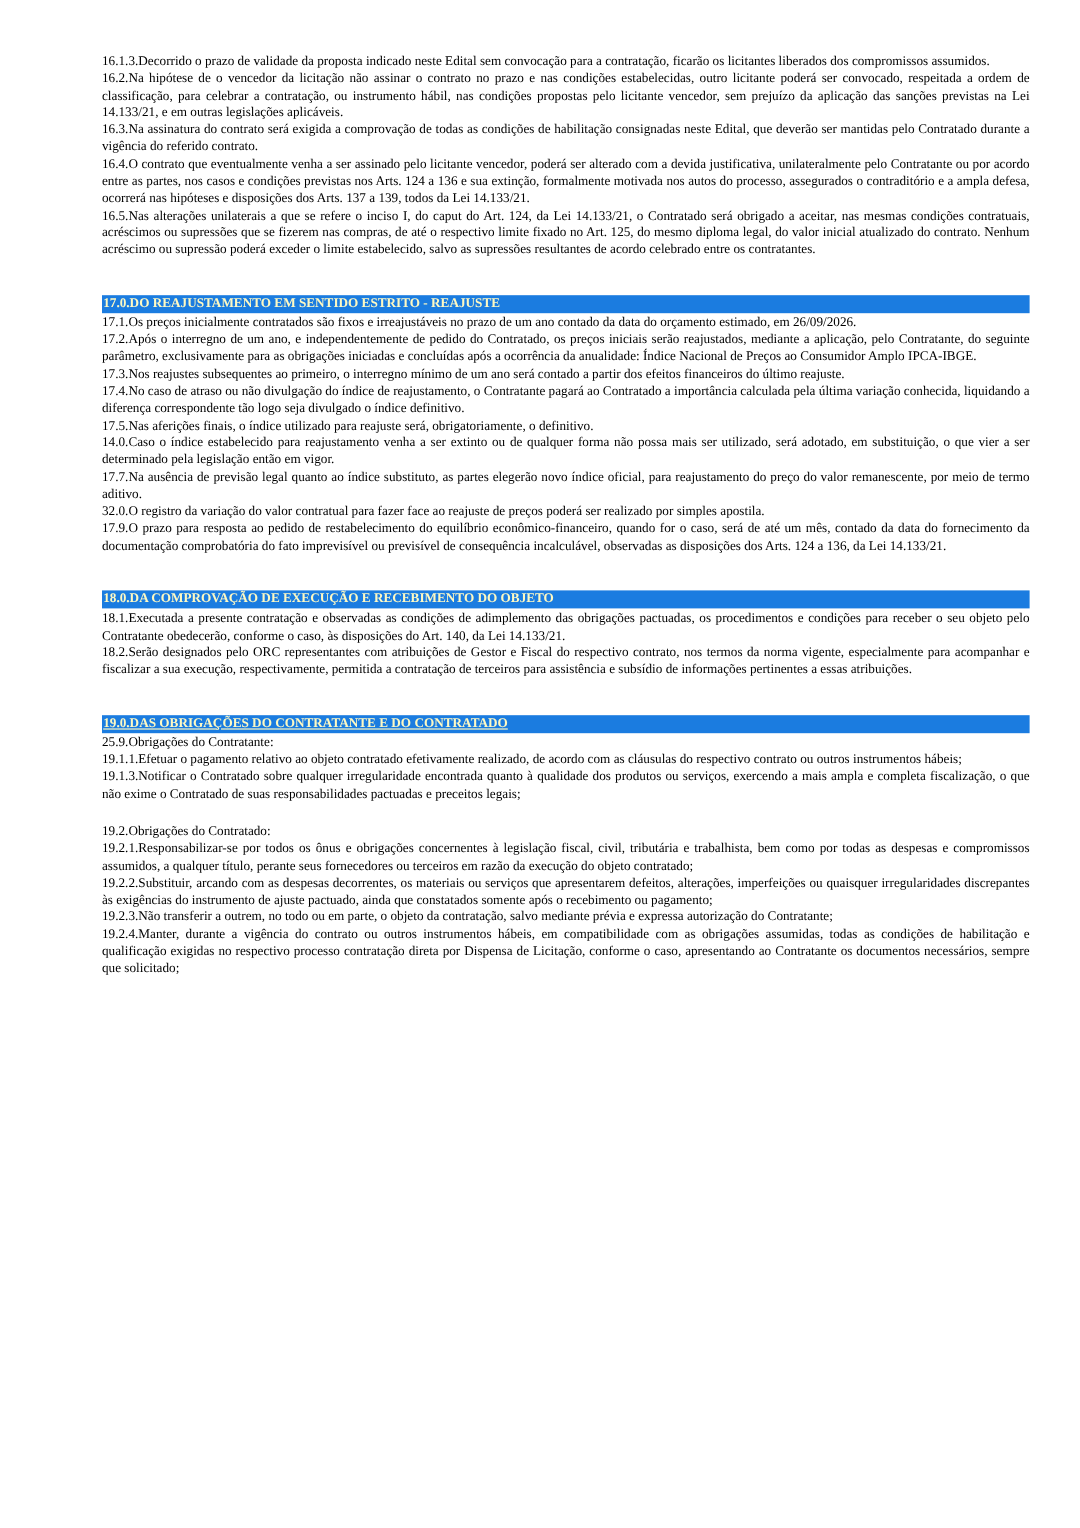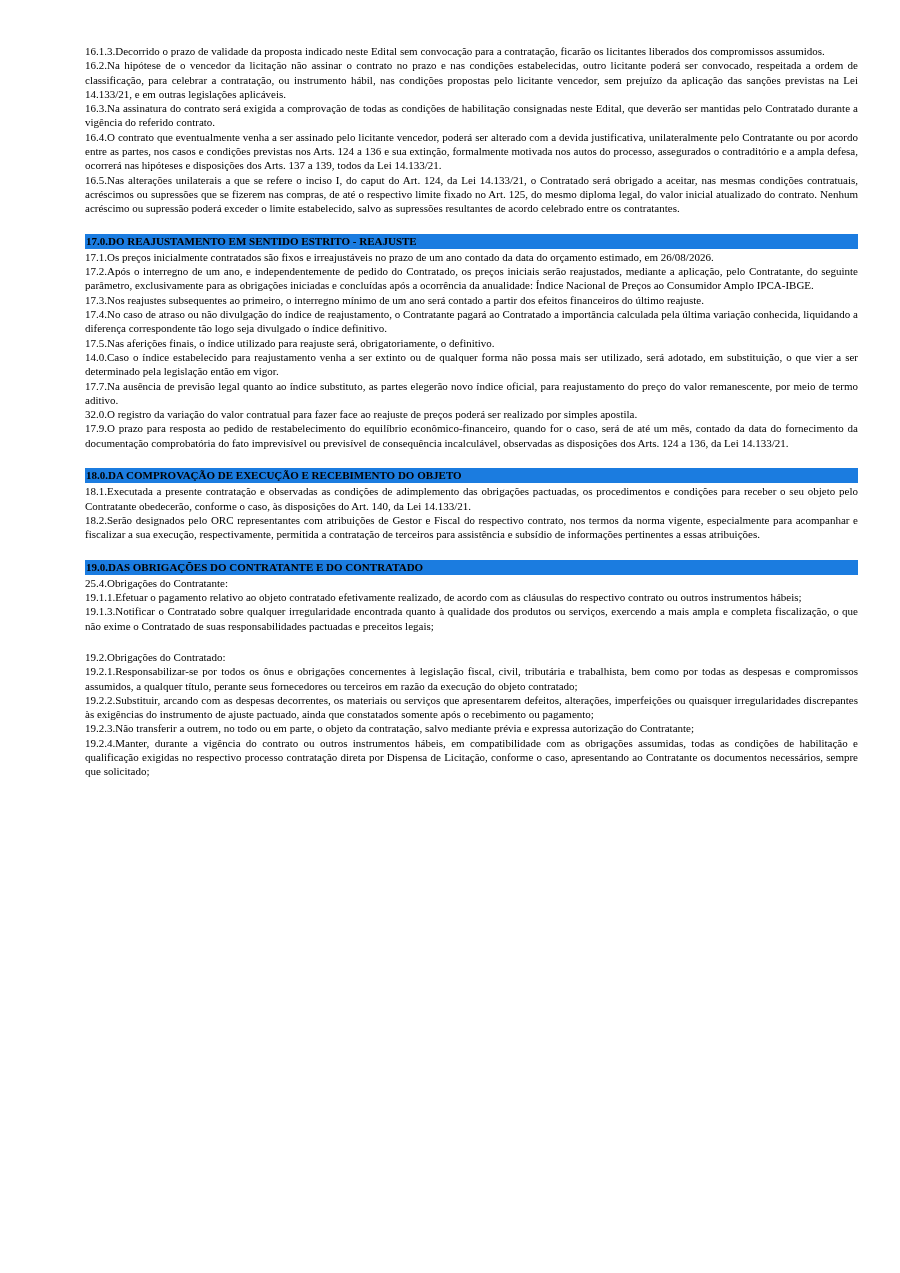--- a/index.html
+++ b/index.html
@@ -18,55 +18,55 @@
     line-height: 1.3;
     color: #000000;
     overflow: hidden;
   }
   .paragraph {
     text-align: justify;
     margin: 0;
   }
   .section-header {
     font-weight: bold;
-    color: #000000;
-    margin-top: 18px;
+    color: #fef9c3;
+    margin-top: 30px;
     margin-bottom: 1px;
     padding: 0 12px 1px 1px;
     text-align: left;
   }
   .gap {
     height: 17px;
   }
 </style>
 </head>
 <body>
 
 <div class="page">
   <div>
       <div class="paragraph">16.1.3.Decorrido o prazo de validade da proposta indicado neste Edital sem convocação para a contratação, ficarão os licitantes liberados dos compromissos assumidos.</div>
       <div class="paragraph">16.2.Na hipótese de o vencedor da licitação não assinar o contrato no prazo e nas condições estabelecidas, outro licitante poderá ser convocado, respeitada a ordem de classificação, para celebrar a contratação, ou instrumento hábil, nas condições propostas pelo licitante vencedor, sem prejuízo da aplicação das sanções previstas na Lei 14.133/21, e em outras legislações aplicáveis.</div>
       <div class="paragraph">16.3.Na assinatura do contrato será exigida a comprovação de todas as condições de habilitação consignadas neste Edital, que deverão ser mantidas pelo Contratado durante a vigência do referido contrato.</div>
       <div class="paragraph">16.4.O contrato que eventualmente venha a ser assinado pelo licitante vencedor, poderá ser alterado com a devida justificativa, unilateralmente pelo Contratante ou por acordo entre as partes, nos casos e condições previstas nos Arts. 124 a 136 e sua extinção, formalmente motivada nos autos do processo, assegurados o contraditório e a ampla defesa, ocorrerá nas hipóteses e disposições dos Arts. 137 a 139, todos da Lei 14.133/21.</div>
       <div class="paragraph">16.5.Nas alterações unilaterais a que se refere o inciso I, do caput do Art. 124, da Lei 14.133/21, o Contratado será obrigado a aceitar, nas mesmas condições contratuais, acréscimos ou supressões que se fizerem nas compras, de até o respectivo limite fixado no Art. 125, do mesmo diploma legal, do valor inicial atualizado do contrato. Nenhum acréscimo ou supressão poderá exceder o limite estabelecido, salvo as supressões resultantes de acordo celebrado entre os contratantes.</div>
       <div class="section-header" style="background: rgb(27, 124, 224);">17.0.DO REAJUSTAMENTO EM SENTIDO ESTRITO - REAJUSTE</div>
-      <div class="paragraph">17.1.Os preços inicialmente contratados são fixos e irreajustáveis no prazo de um ano contado da data do orçamento estimado, em 26/08/2026.</div>
+      <div class="paragraph">17.1.Os preços inicialmente contratados são fixos e irreajustáveis no prazo de um ano contado da data do orçamento estimado, em 26/09/2026.</div>
       <div class="paragraph">17.2.Após o interregno de um ano, e independentemente de pedido do Contratado, os preços iniciais serão reajustados, mediante a aplicação, pelo Contratante, do seguinte parâmetro, exclusivamente para as obrigações iniciadas e concluídas após a ocorrência da anualidade: Índice Nacional de Preços ao Consumidor Amplo IPCA-IBGE.</div>
       <div class="paragraph">17.3.Nos reajustes subsequentes ao primeiro, o interregno mínimo de um ano será contado a partir dos efeitos financeiros do último reajuste.</div>
       <div class="paragraph">17.4.No caso de atraso ou não divulgação do índice de reajustamento, o Contratante pagará ao Contratado a importância calculada pela última variação conhecida, liquidando a diferença correspondente tão logo seja divulgado o índice definitivo.</div>
       <div class="paragraph">17.5.Nas aferições finais, o índice utilizado para reajuste será, obrigatoriamente, o definitivo.</div>
       <div class="paragraph">14.0.Caso o índice estabelecido para reajustamento venha a ser extinto ou de qualquer forma não possa mais ser utilizado, será adotado, em substituição, o que vier a ser determinado pela legislação então em vigor.</div>
       <div class="paragraph">17.7.Na ausência de previsão legal quanto ao índice substituto, as partes elegerão novo índice oficial, para reajustamento do preço do valor remanescente, por meio de termo aditivo.</div>
       <div class="paragraph">32.0.O registro da variação do valor contratual para fazer face ao reajuste de preços poderá ser realizado por simples apostila.</div>
       <div class="paragraph">17.9.O prazo para resposta ao pedido de restabelecimento do equilíbrio econômico-financeiro, quando for o caso, será de até um mês, contado da data do fornecimento da documentação comprobatória do fato imprevisível ou previsível de consequência incalculável, observadas as disposições dos Arts. 124 a 136, da Lei 14.133/21.</div>
       <div class="section-header" style="background: rgb(27, 124, 224); font-family: Liberation Serif, serif;">18.0.DA COMPROVAÇÃO DE EXECUÇÃO E RECEBIMENTO DO OBJETO</div>
       <div class="paragraph">18.1.Executada a presente contratação e observadas as condições de adimplemento das obrigações pactuadas, os procedimentos e condições para receber o seu objeto pelo Contratante obedecerão, conforme o caso, às disposições do Art. 140, da Lei 14.133/21.</div>
       <div class="paragraph">18.2.Serão designados pelo ORC representantes com atribuições de Gestor e Fiscal do respectivo contrato, nos termos da norma vigente, especialmente para acompanhar e fiscalizar a sua execução, respectivamente, permitida a contratação de terceiros para assistência e subsídio de informações pertinentes a essas atribuições.</div>
-      <div class="section-header" style="background: rgb(27, 124, 224);">19.0.DAS OBRIGAÇÕES DO CONTRATANTE E DO CONTRATADO</div>
-      <div class="paragraph">25.4.Obrigações do Contratante:</div>
+      <div class="section-header" style="background: rgb(27, 124, 224); text-decoration: underline;">19.0.DAS OBRIGAÇÕES DO CONTRATANTE E DO CONTRATADO</div>
+      <div class="paragraph">25.9.Obrigações do Contratante:</div>
       <div class="paragraph">19.1.1.Efetuar o pagamento relativo ao objeto contratado efetivamente realizado, de acordo com as cláusulas do respectivo contrato ou outros instrumentos hábeis;</div>
       <div class="paragraph">19.1.3.Notificar o Contratado sobre qualquer irregularidade encontrada quanto à qualidade dos produtos ou serviços, exercendo a mais ampla e completa fiscalização, o que não exime o Contratado de suas responsabilidades pactuadas e preceitos legais;</div>
       <div class="gap"></div>
       <div class="paragraph">19.2.Obrigações do Contratado:</div>
       <div class="paragraph">19.2.1.Responsabilizar-se por todos os ônus e obrigações concernentes à legislação fiscal, civil, tributária e trabalhista, bem como por todas as despesas e compromissos assumidos, a qualquer título, perante seus fornecedores ou terceiros em razão da execução do objeto contratado;</div>
       <div class="paragraph">19.2.2.Substituir, arcando com as despesas decorrentes, os materiais ou serviços que apresentarem defeitos, alterações, imperfeições ou quaisquer irregularidades discrepantes às exigências do instrumento de ajuste pactuado, ainda que constatados somente após o recebimento ou pagamento;</div>
       <div class="paragraph">19.2.3.Não transferir a outrem, no todo ou em parte, o objeto da contratação, salvo mediante prévia e expressa autorização do Contratante;</div>
       <div class="paragraph">19.2.4.Manter, durante a vigência do contrato ou outros instrumentos hábeis, em compatibilidade com as obrigações assumidas, todas as condições de habilitação e qualificação exigidas no respectivo processo contratação direta por Dispensa de Licitação, conforme o caso, apresentando ao Contratante os documentos necessários, sempre que solicitado;</div>
     </div>
 </div>

